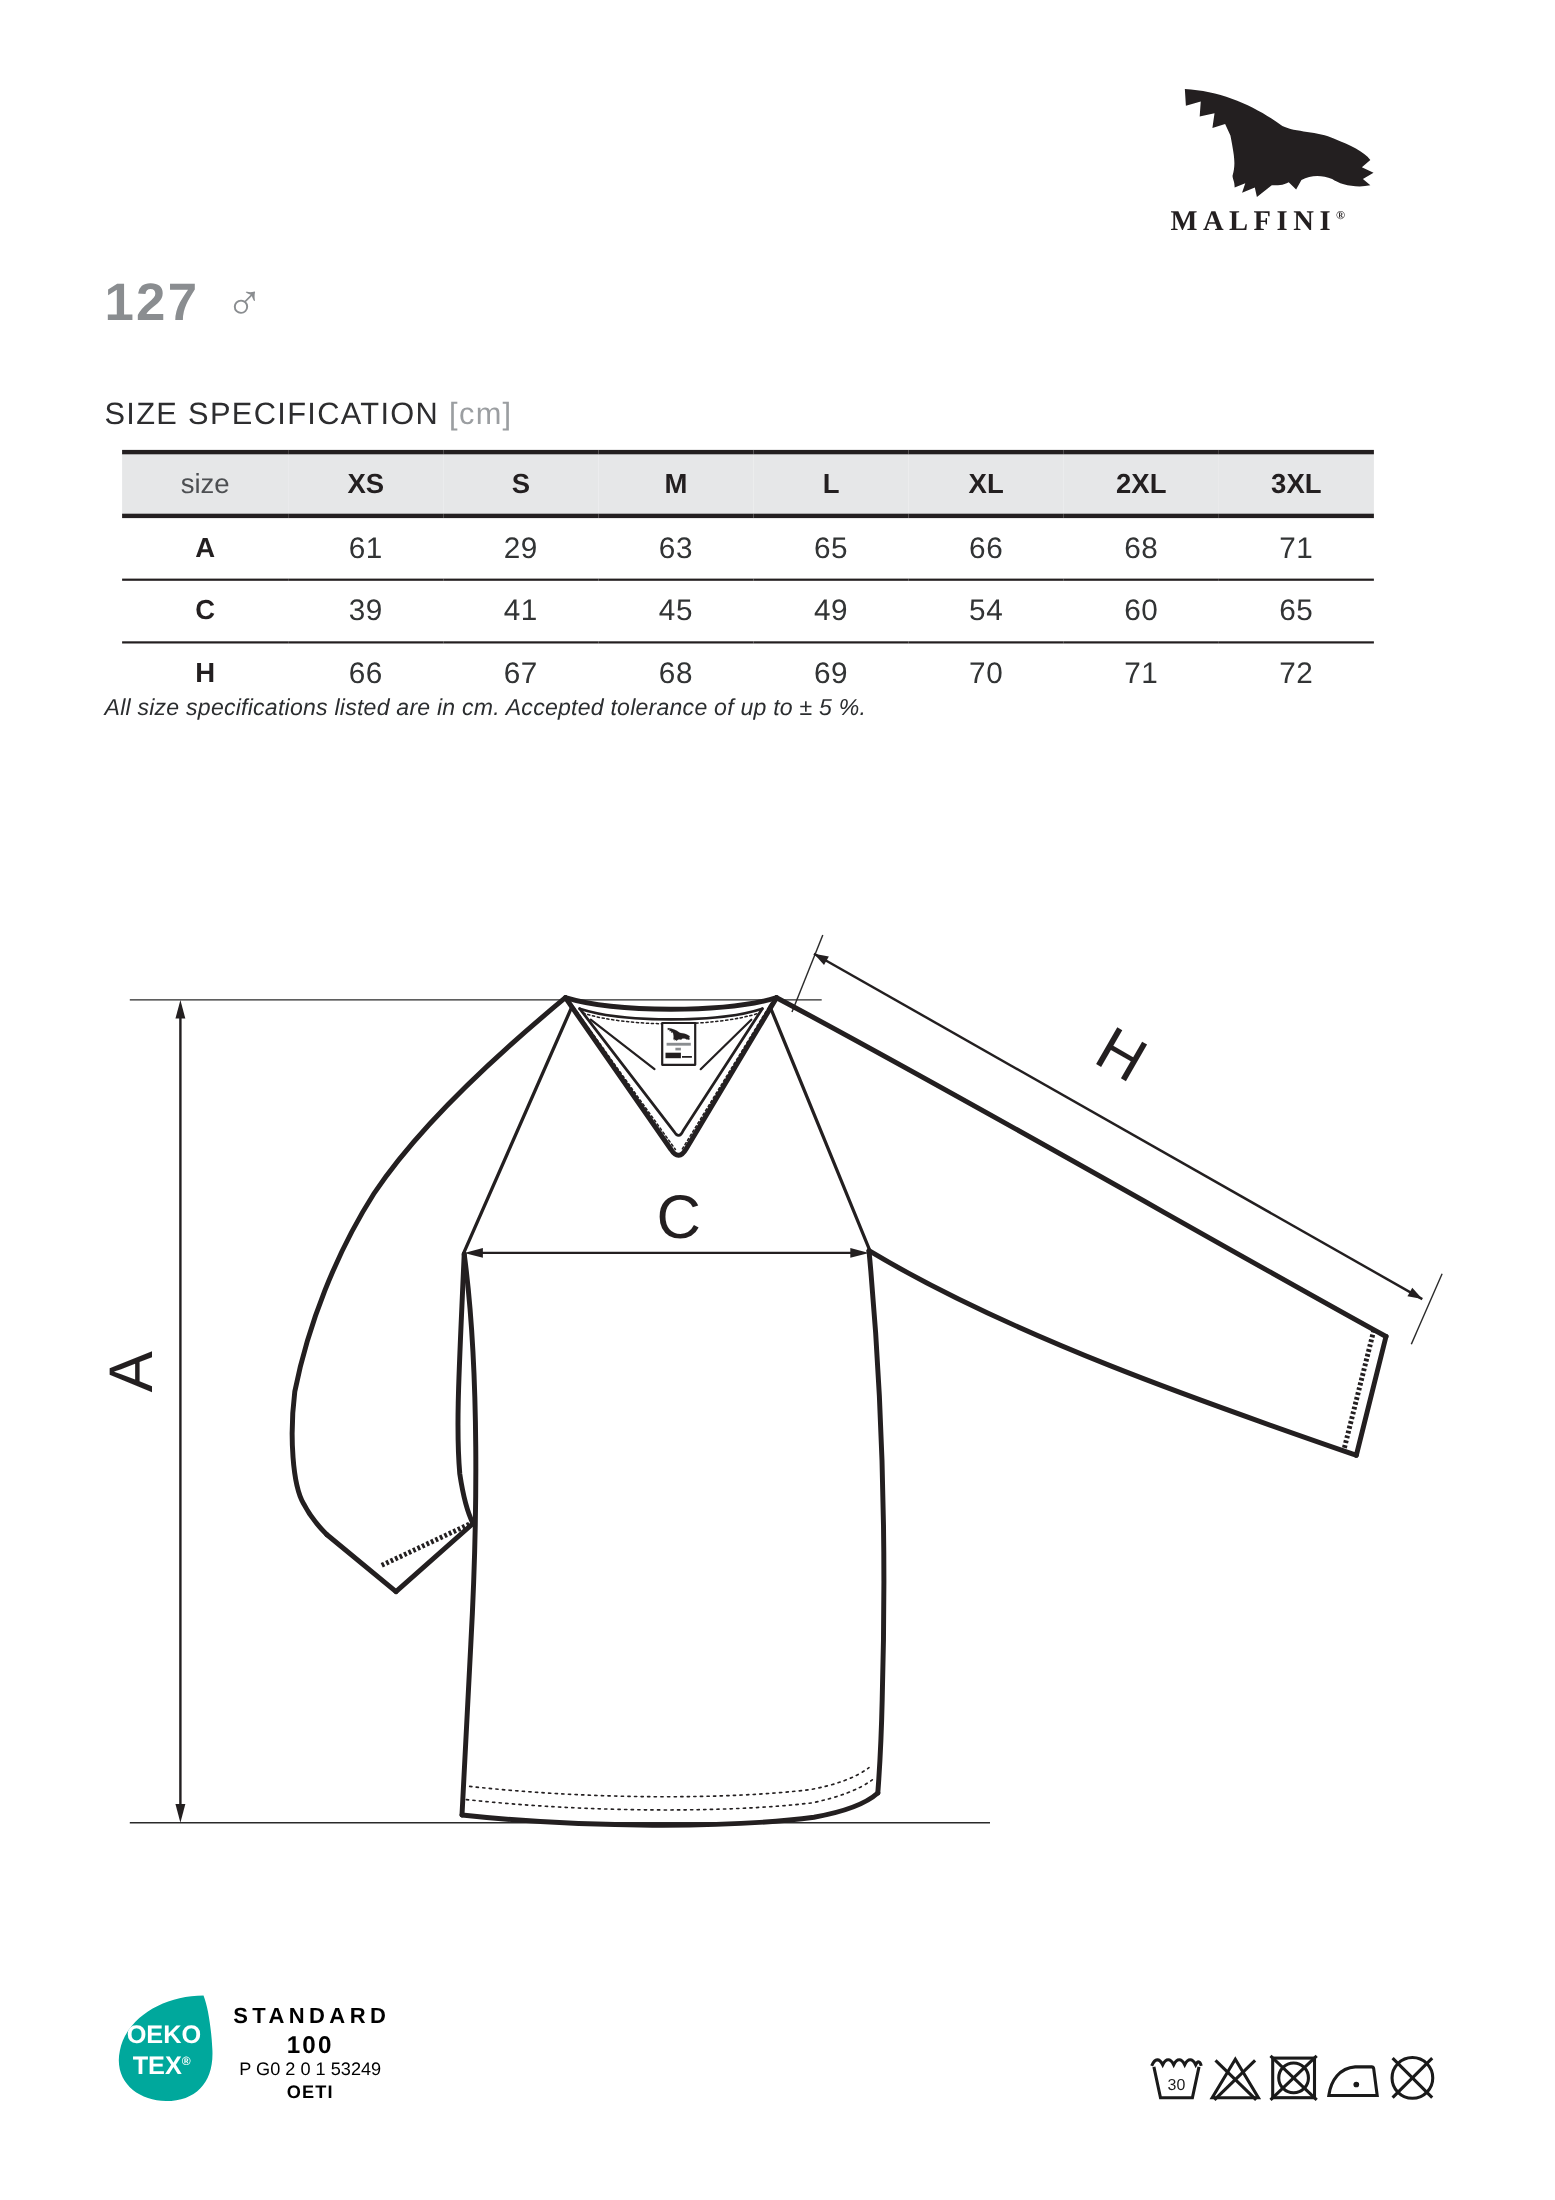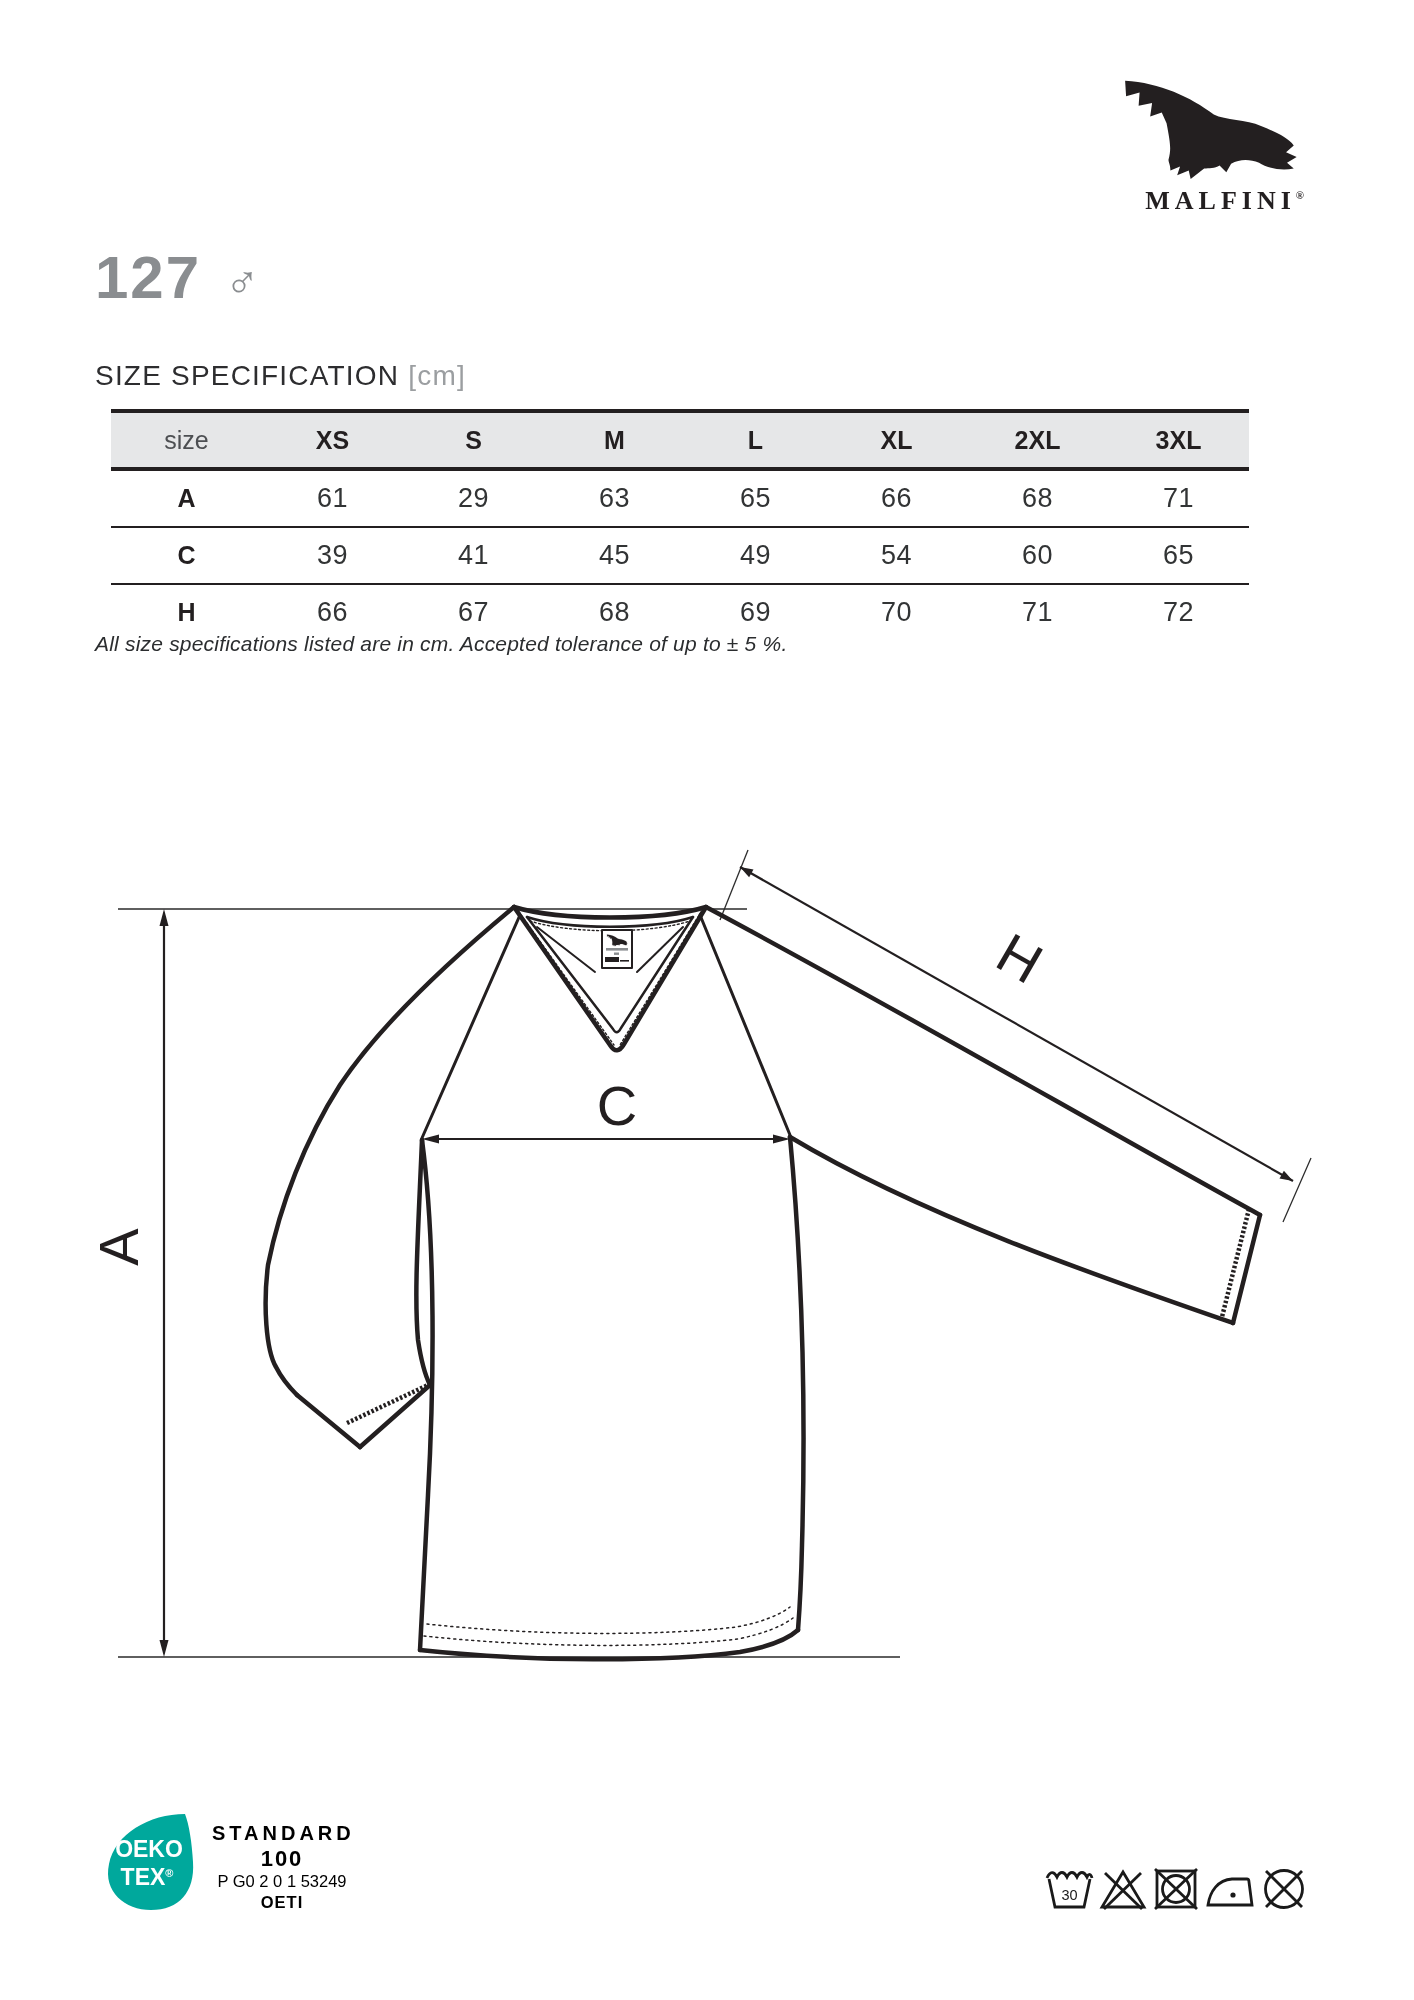--- a/index.html
+++ b/index.html
@@ -1,28 +1,28 @@
 <!DOCTYPE html>
 <html><head>
 <meta charset="utf-8">
 <style>
   html,body{margin:0;padding:0;background:#fff;}
   .page{position:relative;width:1414px;height:2000px;background:#ffffff;
         font-family:"Liberation Sans",sans-serif;color:#231f20;overflow:hidden;}
 
   
-  .brand{position:absolute;left:1112px;top:76px;width:192px;text-align:right;}
+  .brand{position:absolute;left:1064px;top:76px;width:192px;text-align:left;}
   .brand svg{display:block;margin:0 auto;}
   .brand-text{font-family:"Liberation Serif",serif;font-weight:700;font-size:26px;
               letter-spacing:5px;color:#231f20;margin-top:4px;white-space:nowrap;}
   .brand-text sup{font-size:11px;letter-spacing:0;}
 
   
   .title{position:absolute;left:95px;top:248px;display:flex;align-items:baseline;}
-  .prod-code{font-size:60px;font-weight:700;color:#8a8d90;letter-spacing:2px;line-height:1;}
+  .prod-code{font-size:48px;font-weight:700;color:#8a8d90;letter-spacing:2px;line-height:1;}
   .prod-name{font-size:49px;font-weight:700;color:#231f20;margin-left:30px;letter-spacing:0.5px;}
   .prod-gender{font-size:46px;color:#8a8d90;margin-left:24px;font-weight:400;}
 
   
   .spec-heading{position:absolute;left:95px;top:360px;font-size:28px;font-weight:400;
                 letter-spacing:1.2px;color:#2d2d2f;}
   .spec-unit{color:#9b9ea1;}
 
   
   table.size{position:absolute;left:111px;top:409px;width:1138px;border-collapse:collapse;

